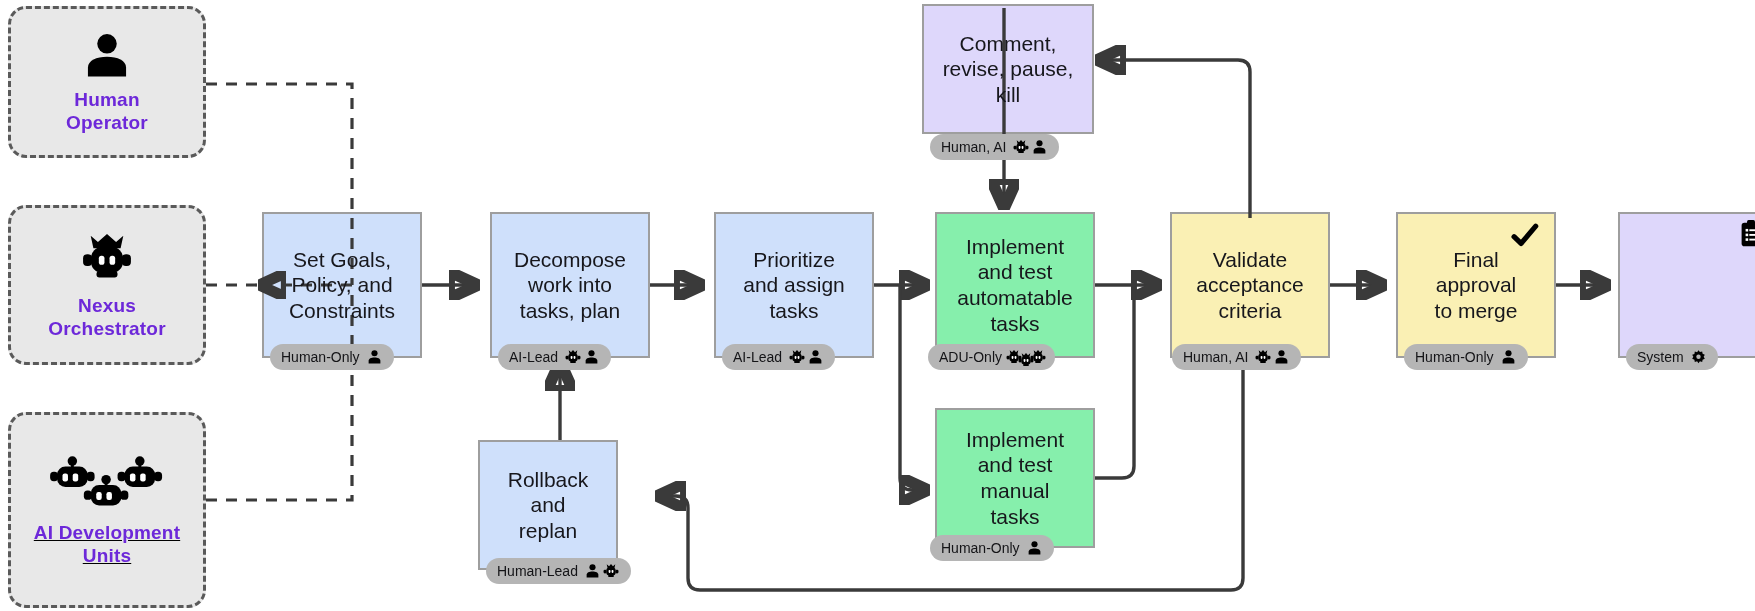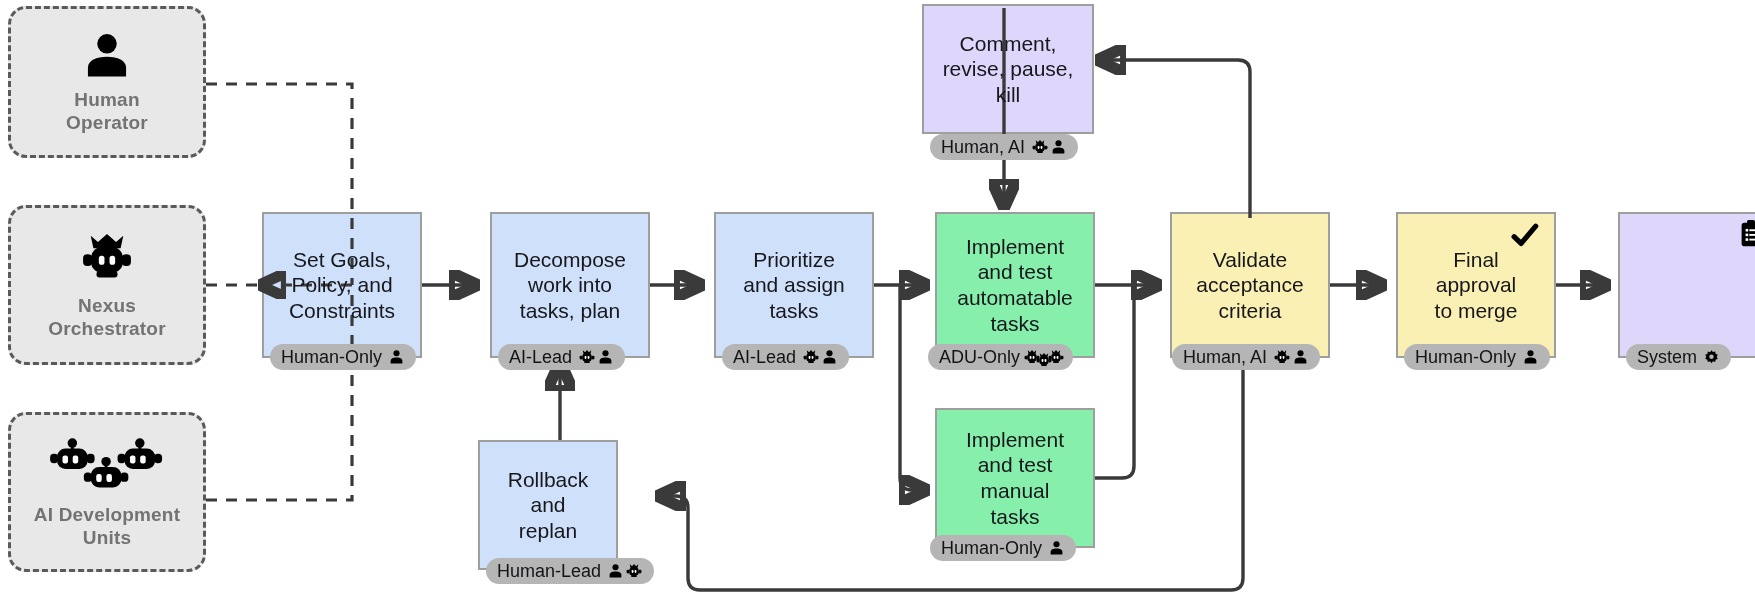--- a/index.html
+++ b/index.html
@@ -17,21 +17,21 @@
     background:#e8e8e8;
     border:3px dashed #5a5a5a;
     border-radius:18px;
     display:flex;flex-direction:column;
     align-items:center;justify-content:center;
     box-sizing:border-box;
     gap:4px;
   }
   .actor .glyph{display:block;line-height:1;}
   .actor .alabel{
-    font-weight:bold;font-size:19px;color:#737373;
+    font-weight:bold;font-size:19px;color:#6d28d9;
     text-align:center;line-height:1.18;letter-spacing:.2px;
   }
 
   
   .node{
     position:absolute;
     box-sizing:border-box;
     border:2px solid #9e9e9e;
     display:flex;align-items:center;justify-content:center;
     text-align:center;
@@ -48,21 +48,21 @@
 
   
   .badge{
     position:absolute;
     background:#b5b5b5;
     border-radius:13px;
     height:26px;
     display:flex;align-items:center;justify-content:center;
     gap:6px;
     padding:0 11px;
-    font-size:18px;color:#141417;
+    font-size:14px;color:#141417;
     white-space:nowrap;
     box-sizing:border-box;
     z-index:5;
   }
   .badge .bicons{display:flex;align-items:center;gap:1px;}
 
   
   .corner{position:absolute;z-index:3;}
 
   
@@ -133,21 +133,21 @@
         <rect x="11.5" y="14.2" width="3.1" height="5" rx="1.4" fill="#fff"></rect>
         <rect x="17.4" y="14.2" width="3.1" height="5" rx="1.4" fill="#fff"></rect>
         <rect x="10.2" y="22.6" width="11.6" height="3.6" rx="1.6" fill="#000"></rect>
       </svg>
     </span>
     <div class="alabel">
       <span>Nexus</span><br><span>Orchestrator</span>
     </div>
   </div>
 
-  <div class="actor" style="left:8px;top:412px;width:198px;height:160px;">
+  <div class="actor" style="left:8px;top:412px;width:198px;height:196px;text-decoration:underline;">
     <span class="glyph">
       <svg width="120" height="62" viewBox="0 0 64 34">
         <g fill="#000">
           <circle cx="13" cy="4.4" r="2.6"></circle>
             <rect x="12.2" y="5.4" width="1.6" height="2.6"></rect>
           <rect x="4.6" y="7.4" width="16.8" height="11.2" rx="4.6"></rect>
           <rect x="0.8" y="10.3" width="4.4" height="5.2" rx="2"></rect>
             <rect x="20.8" y="10.3" width="4.4" height="5.2" rx="2"></rect>
           <rect x="7.6" y="11.2" width="3" height="4.4" rx="1.2" fill="#fff"></rect>
           <rect x="13.2" y="11.2" width="3" height="4.4" rx="1.2" fill="#fff"></rect>

